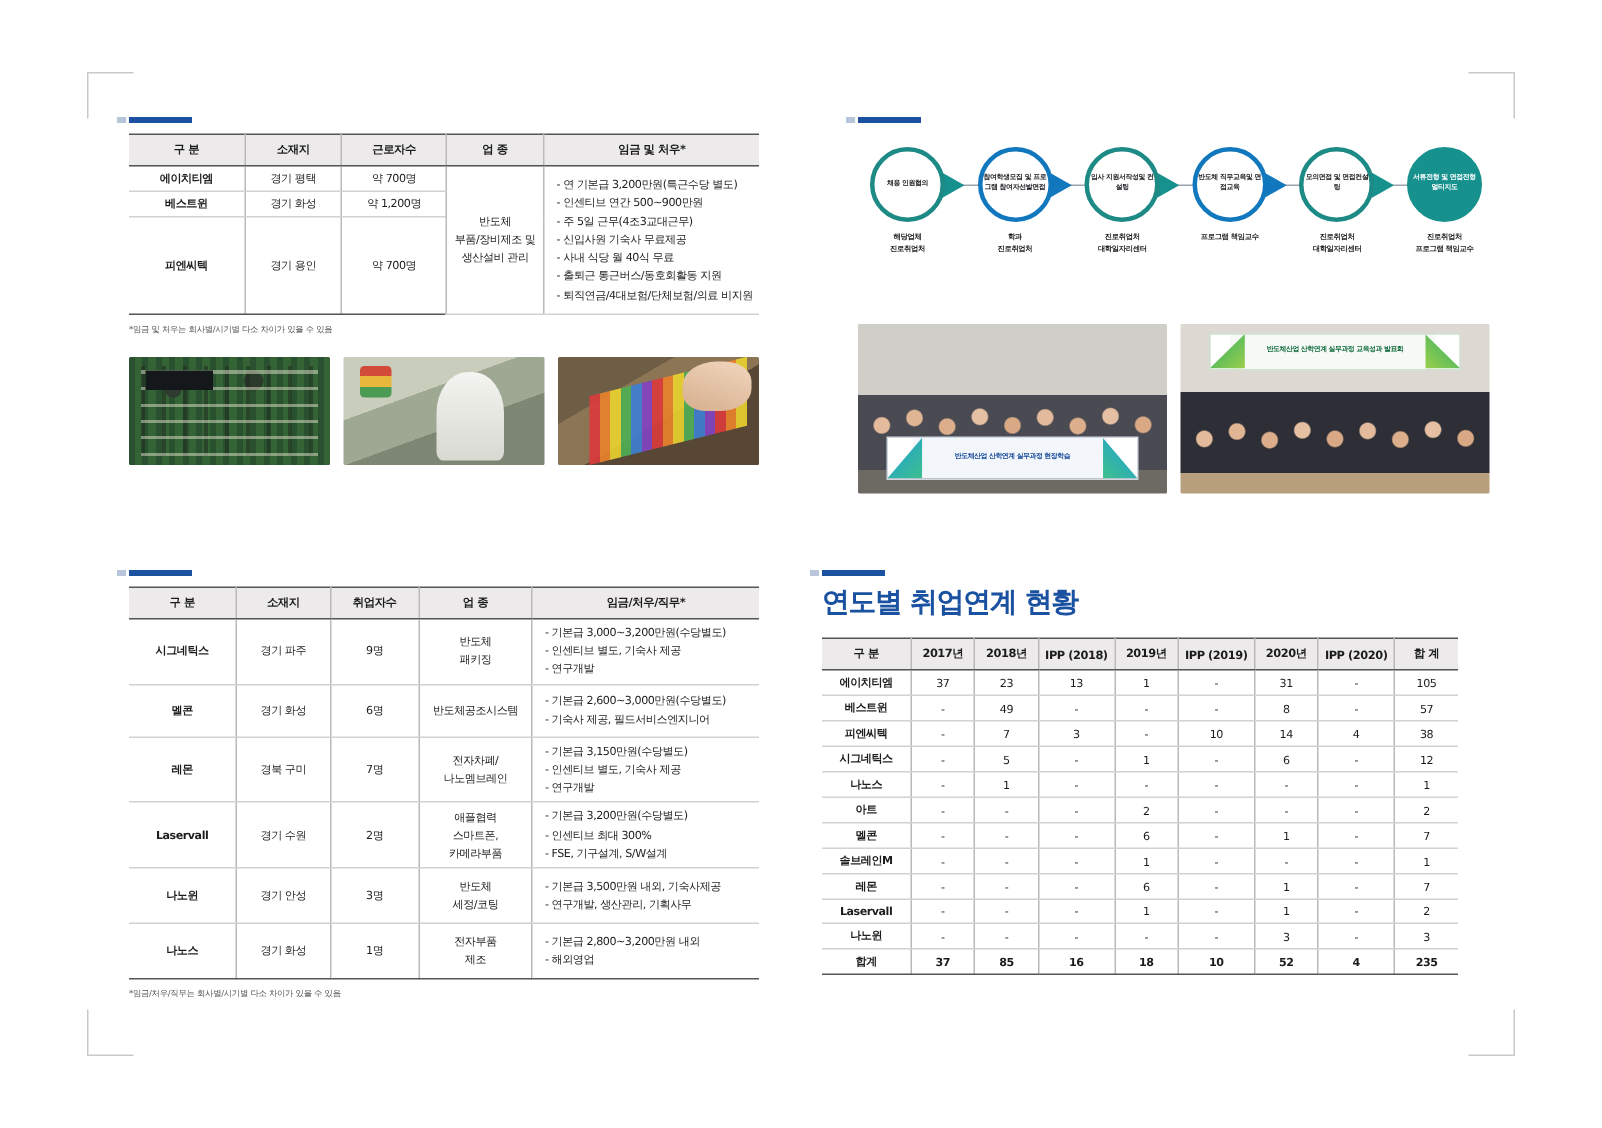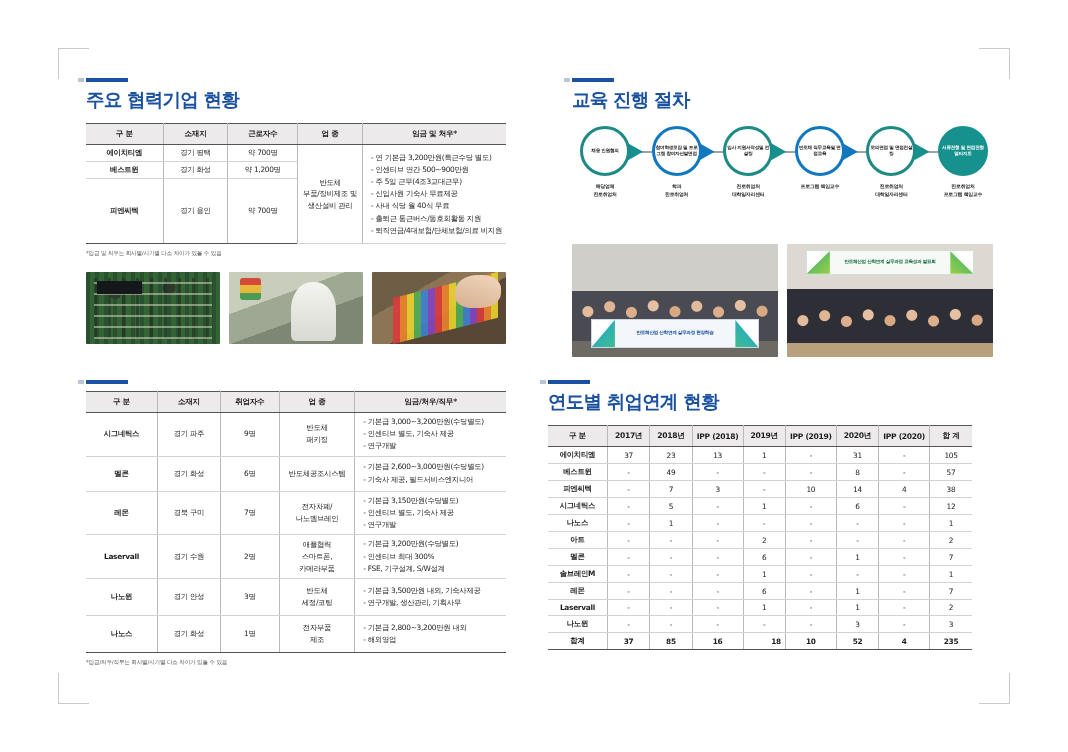--- a/index.html
+++ b/index.html
@@ -299,21 +299,20 @@
 </head>
 <body>
 
 <div class="crop tl"></div>
 <div class="crop tr"></div>
 <div class="crop bl"></div>
 <div class="crop br"></div>
 
 <div class="section sec-tl">
   <div class="accent-bar"></div>
-  <h2 class="sec-title">주요 협력기업 현황</h2>
 
   <table class="doc">
     <thead>
       <tr>
         <th class="edge-none" style="width:19%">구 분</th>
         <th style="width:16%">소재지</th>
         <th style="width:17%">근로자수</th>
         <th style="width:16%">업 종</th>
         <th class="edge-none-r" style="width:32%">임금 및 처우*</th>
       </tr>
@@ -353,21 +352,20 @@
 
   <div class="photo-row">
     <div class="photo ph-pcb" style="width:138px;height:72px"></div>
     <div class="photo ph-clean" style="width:138px;height:72px"></div>
     <div class="photo ph-wafer" style="width:138px;height:72px"></div>
   </div>
 </div>
 
 <div class="section sec-tr">
   <div class="accent-bar"></div>
-  <h2 class="sec-title">교육 진행 절차</h2>
 
   <div class="flow">
     <div class="flow-track">
       <div class="flow-step teal">
         <div class="connector"></div>
         <div class="arrow"></div>
         <div class="flow-circle">채용
 인원협의</div>
         <div class="flow-sub">해당업체
 진로취업처</div>
@@ -661,21 +659,21 @@
           <td>-</td>
           <td>3</td>
           <td>-</td>
           <td class="edge-none-r">3</td>
         </tr>
         <tr>
           <td class="name edge-none">합계</td>
           <td style="font-weight: bold;">37</td>
           <td style="font-weight: bold;">85</td>
           <td style="font-weight: bold;">16</td>
-          <td style="font-weight: bold; text-align: right;">18</td>
+          <td style="font-weight: bold;">18</td>
           <td style="font-weight: bold;">10</td>
           <td style="font-weight: bold;">52</td>
           <td style="font-weight: bold;">4</td>
           <td class="edge-none-r" style="font-weight: bold;">235</td>
         </tr>
       </tbody>
   </table>
 </div>
 
 </body></html>

